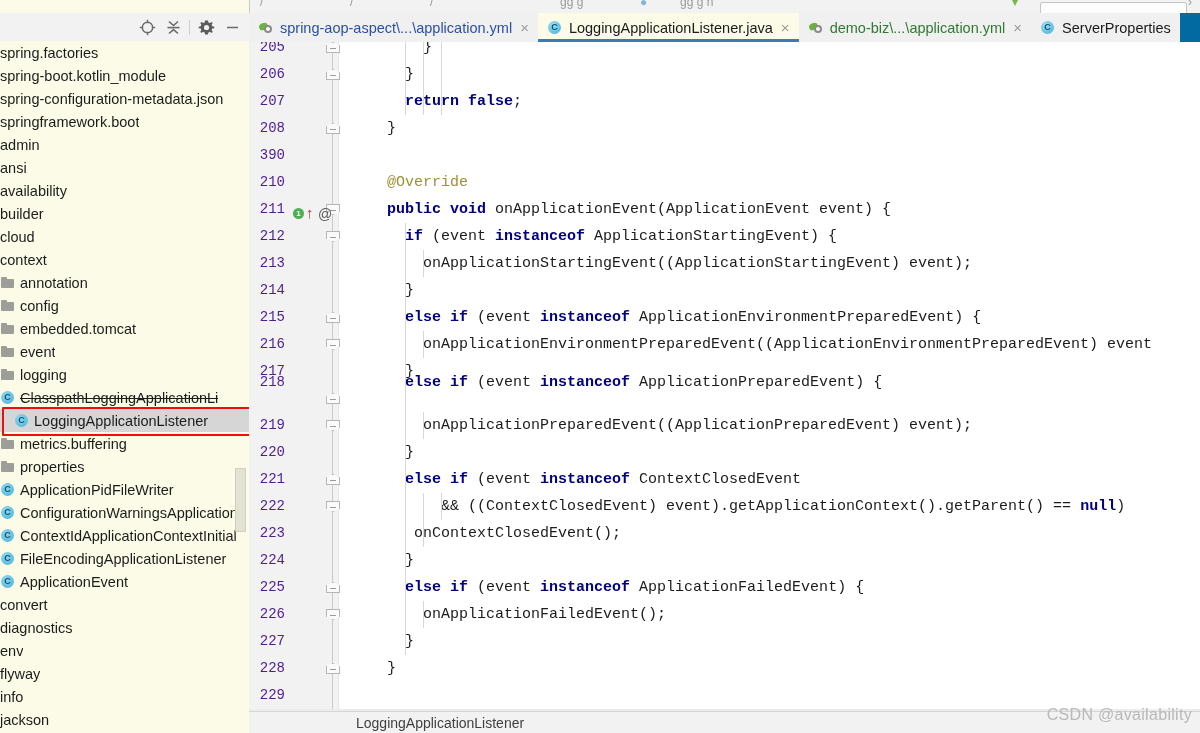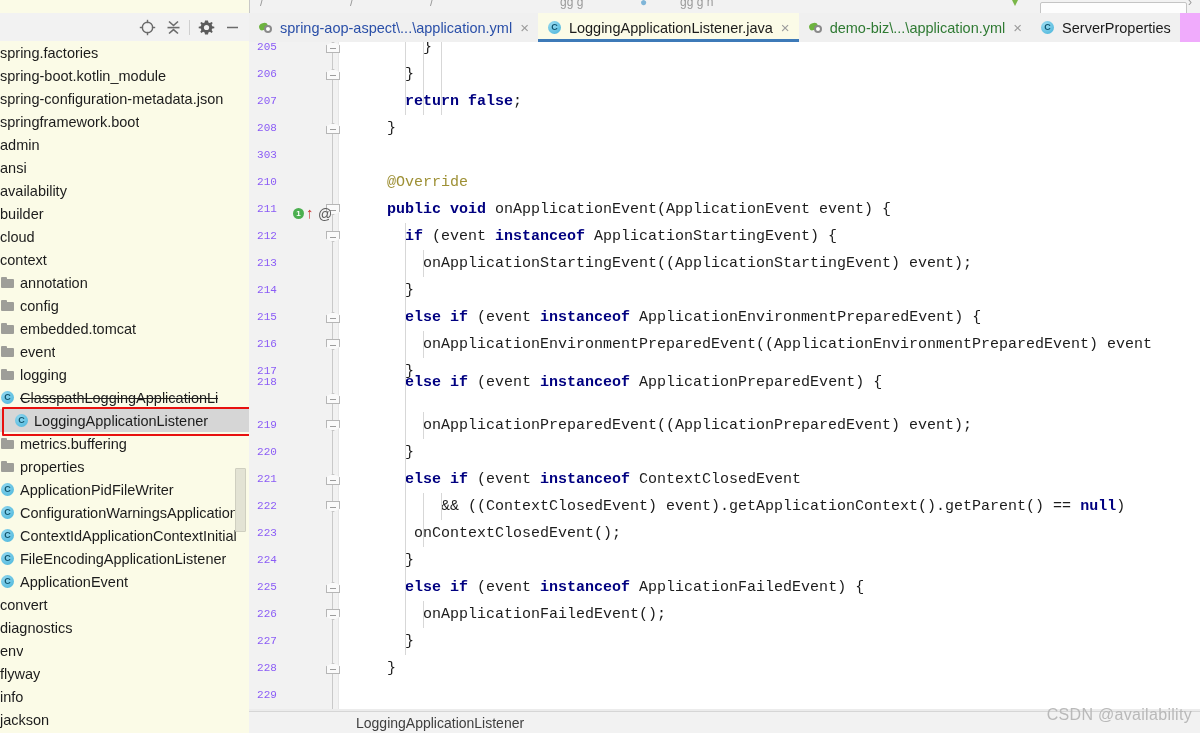--- a/index.html
+++ b/index.html
@@ -140,21 +140,21 @@
     width: 9px;
     background: #e3e3d4;
     border: 1px solid #cfcfc0;
     border-radius: 1px;
   }
 
   
   .tabbar {
     position: absolute; left: 249px; top: 13px;
     width: 951px; height: 29px;
-    background: #f0abfc;
+    background: #0369a1;
     display: flex;
     align-items: stretch;
     overflow: hidden;
     border-bottom: 1px solid #cfcfcf;
   }
   .tab {
     display: flex; align-items: center;
     padding: 0 9px 0 9px;
     gap: 6px;
     font-size: 14.5px;
@@ -249,24 +249,24 @@
     height: 27px;
     font-family: "Liberation Mono", monospace;
     font-size: 15px;
     white-space: pre;
   }
   .linerow.hl { background: #ececec; }
   .lnum {
     position: absolute;
     left: 0; top: 0;
     width: 36px;
-    text-align: center;
-    color: #8b5cf6;
+    text-align: right;
+    color: #4c1d95;
     font-family: "Liberation Mono", monospace;
-    font-size: 11px;
+    font-size: 14px;
     line-height: 27px;
   }
   .codetext {
     position: absolute;
     left: 138px; top: 0;
     line-height: 27px;
     color: #1c1c1c;
     font-family: "Liberation Mono", monospace;
     font-size: 15px;
     white-space: pre;
@@ -529,21 +529,21 @@
     </div>
 
   <div class="editor">
     <div class="gutter"></div>
     <div class="fold-rail"></div>
     <div id="code">
         <div class="linerow" style="top: -8px;"><span class="lnum">205</span><span class="codetext">    }</span></div>
         <div class="linerow" style="top: 19px;"><span class="lnum">206</span><span class="codetext">  }</span></div>
         <div class="linerow" style="top: 46px;"><span class="lnum">207</span><span class="codetext">  <span class="kw">return</span> <span class="kw">false</span>;</span></div>
         <div class="linerow" style="top: 73px;"><span class="lnum">208</span><span class="codetext">}</span></div>
-        <div class="linerow" style="top: 100px;"><span class="lnum">303</span><span class="codetext"></span></div>
+        <div class="linerow" style="top: 100px;"><span class="lnum">390</span><span class="codetext"></span></div>
         <div class="linerow" style="top: 127px;"><span class="lnum">210</span><span class="codetext"><span class="anno">@Override</span></span></div>
         <div class="linerow" style="top: 154px;"><span class="lnum">211</span><span class="codetext"><span class="kw">public</span> <span class="kw">void</span> onApplicationEvent(ApplicationEvent event) {</span></div>
         <div class="linerow" style="top: 181px;"><span class="lnum">212</span><span class="codetext">  <span class="kw">if</span> (event <span class="kw">instanceof</span> ApplicationStartingEvent) {</span></div>
         <div class="linerow" style="top: 208px;"><span class="lnum">213</span><span class="codetext">    onApplicationStartingEvent((ApplicationStartingEvent) event);</span></div>
         <div class="linerow" style="top: 235px;"><span class="lnum">214</span><span class="codetext">  }</span></div>
         <div class="linerow" style="top: 262px;"><span class="lnum">215</span><span class="codetext">  <span class="kw">else</span> <span class="kw">if</span> (event <span class="kw">instanceof</span> ApplicationEnvironmentPreparedEvent) {</span></div>
         <div class="linerow" style="top: 289px;"><span class="lnum">216</span><span class="codetext">    onApplicationEnvironmentPreparedEvent((ApplicationEnvironmentPreparedEvent) event</span></div>
         <div class="linerow" style="top: 316px;"><span class="lnum">217</span><span class="codetext">  }</span></div>
         <div class="linerow" style="top: 327px;"><span class="lnum">218</span><span class="codetext">  <span class="kw">else</span> <span class="kw">if</span> (event <span class="kw">instanceof</span> ApplicationPreparedEvent) {</span></div>
         <div class="linerow" style="top: 370px;"><span class="lnum">219</span><span class="codetext">    onApplicationPreparedEvent((ApplicationPreparedEvent) event);</span></div>

